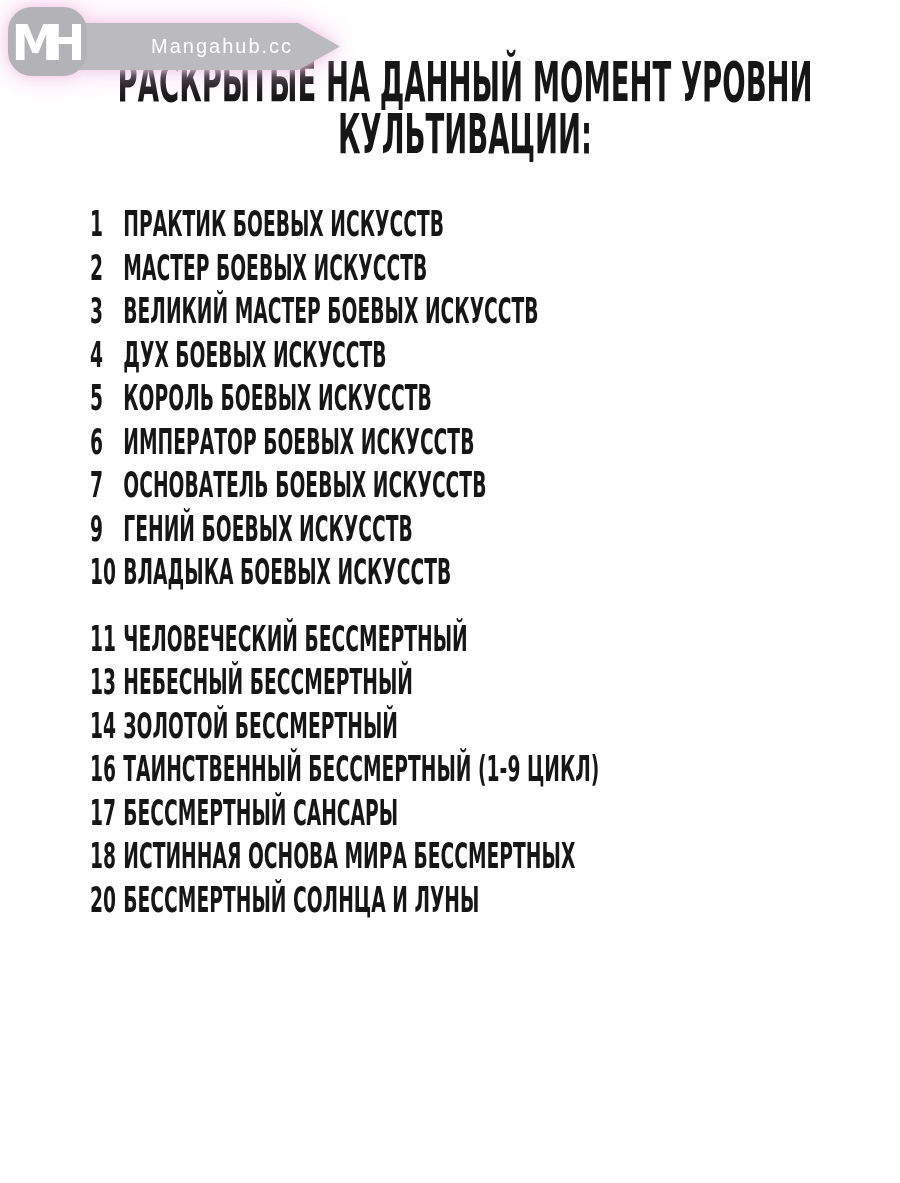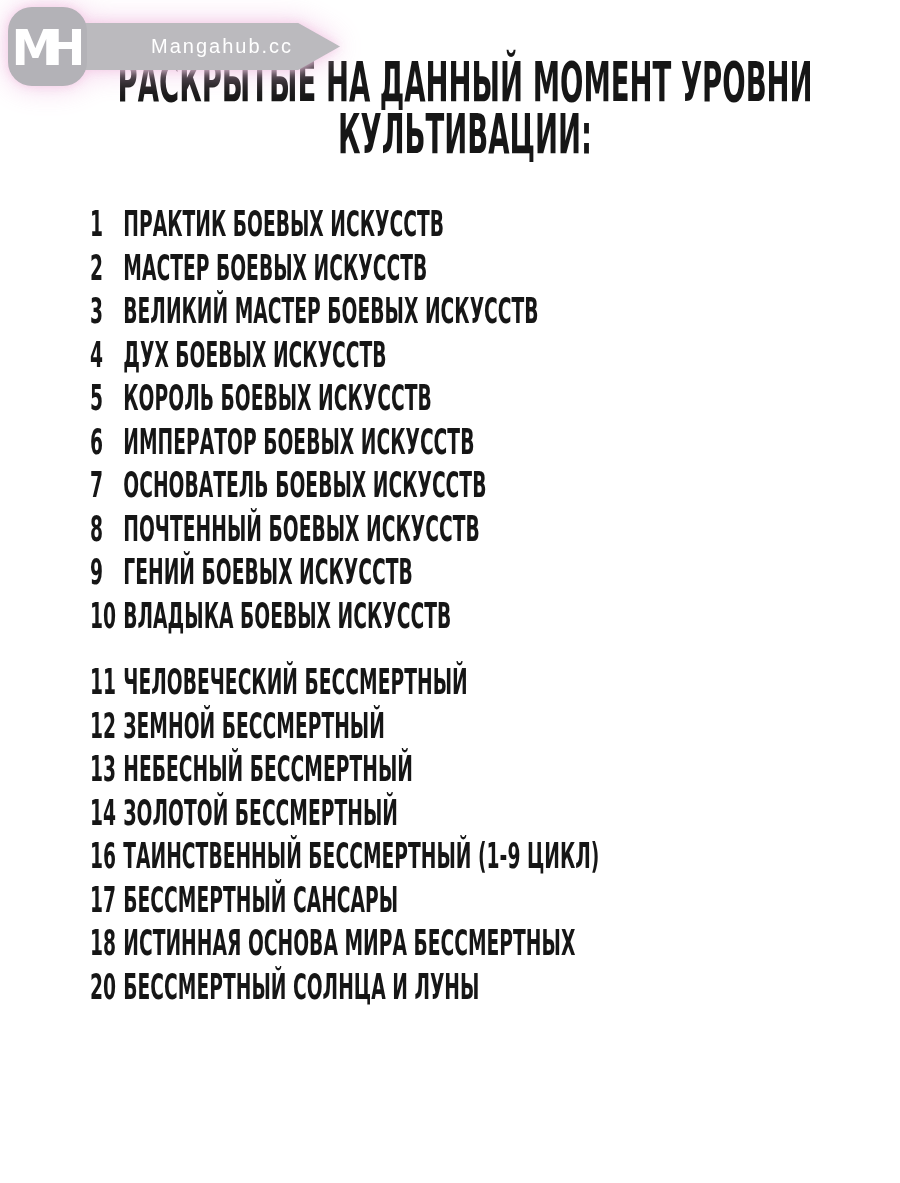--- a/index.html
+++ b/index.html
@@ -37,21 +37,21 @@
     font-family: Liberation Sans, sans-serif;
     font-size: 20px;
     letter-spacing: 2px;
     color: #ffffff;
     white-space: nowrap;
     margin-left: 38px;
   }
   .wm-logo {
     position: absolute;
     left: 8px; top: 7px;
-    width: 79px; height: 79px;
+    width: 79px; height: 69px;
     background: #b3b2b7;
     border-radius: 24px;
     display: flex;
     align-items: center;
     justify-content: center;
     z-index: 2;
   }
   .wm-logo-text {
     font-weight: bold;
     font-size: 48px;
@@ -147,36 +147,30 @@
     <div class="level-row">
         <span class="comic"><span class="level-num">5</span><span>КОРОЛЬ БОЕВЫХ ИСКУССТВ</span></span>
       </div>
     <div class="level-row">
         <span class="comic"><span class="level-num">6</span><span>ИМПЕРАТОР БОЕВЫХ ИСКУССТВ</span></span>
       </div>
     <div class="level-row">
         <span class="comic"><span class="level-num">7</span><span>ОСНОВАТЕЛЬ БОЕВЫХ ИСКУССТВ</span></span>
       </div>
     <div class="level-row">
-        <span class="comic"><span class="level-num">8</span><span>ПОЧТЕННЫЙ БОЕВЫХ ИСКУССТВ</span></span>
-      </div>
-    <div class="level-row">
         <span class="comic"><span class="level-num">9</span><span>ГЕНИЙ БОЕВЫХ ИСКУССТВ</span></span>
       </div>
     <div class="level-row">
         <span class="comic"><span class="level-num">10</span><span>ВЛАДЫКА БОЕВЫХ ИСКУССТВ</span></span>
       </div>
   </div>
 
   <div class="level-group2">
     <div class="level-row">
         <span class="comic"><span class="level-num">11</span><span>ЧЕЛОВЕЧЕСКИЙ БЕССМЕРТНЫЙ</span></span>
-      </div>
-    <div class="level-row">
-        <span class="comic"><span class="level-num">12</span><span>ЗЕМНОЙ БЕССМЕРТНЫЙ</span></span>
       </div>
     <div class="level-row">
         <span class="comic"><span class="level-num">13</span><span>НЕБЕСНЫЙ БЕССМЕРТНЫЙ</span></span>
       </div>
     <div class="level-row">
         <span class="comic"><span class="level-num">14</span><span>ЗОЛОТОЙ БЕССМЕРТНЫЙ</span></span>
       </div>
     <div class="level-row">
         <span class="comic"><span class="level-num">16</span><span>ТАИНСТВЕННЫЙ БЕССМЕРТНЫЙ (1-9 ЦИКЛ)</span></span>
       </div>

